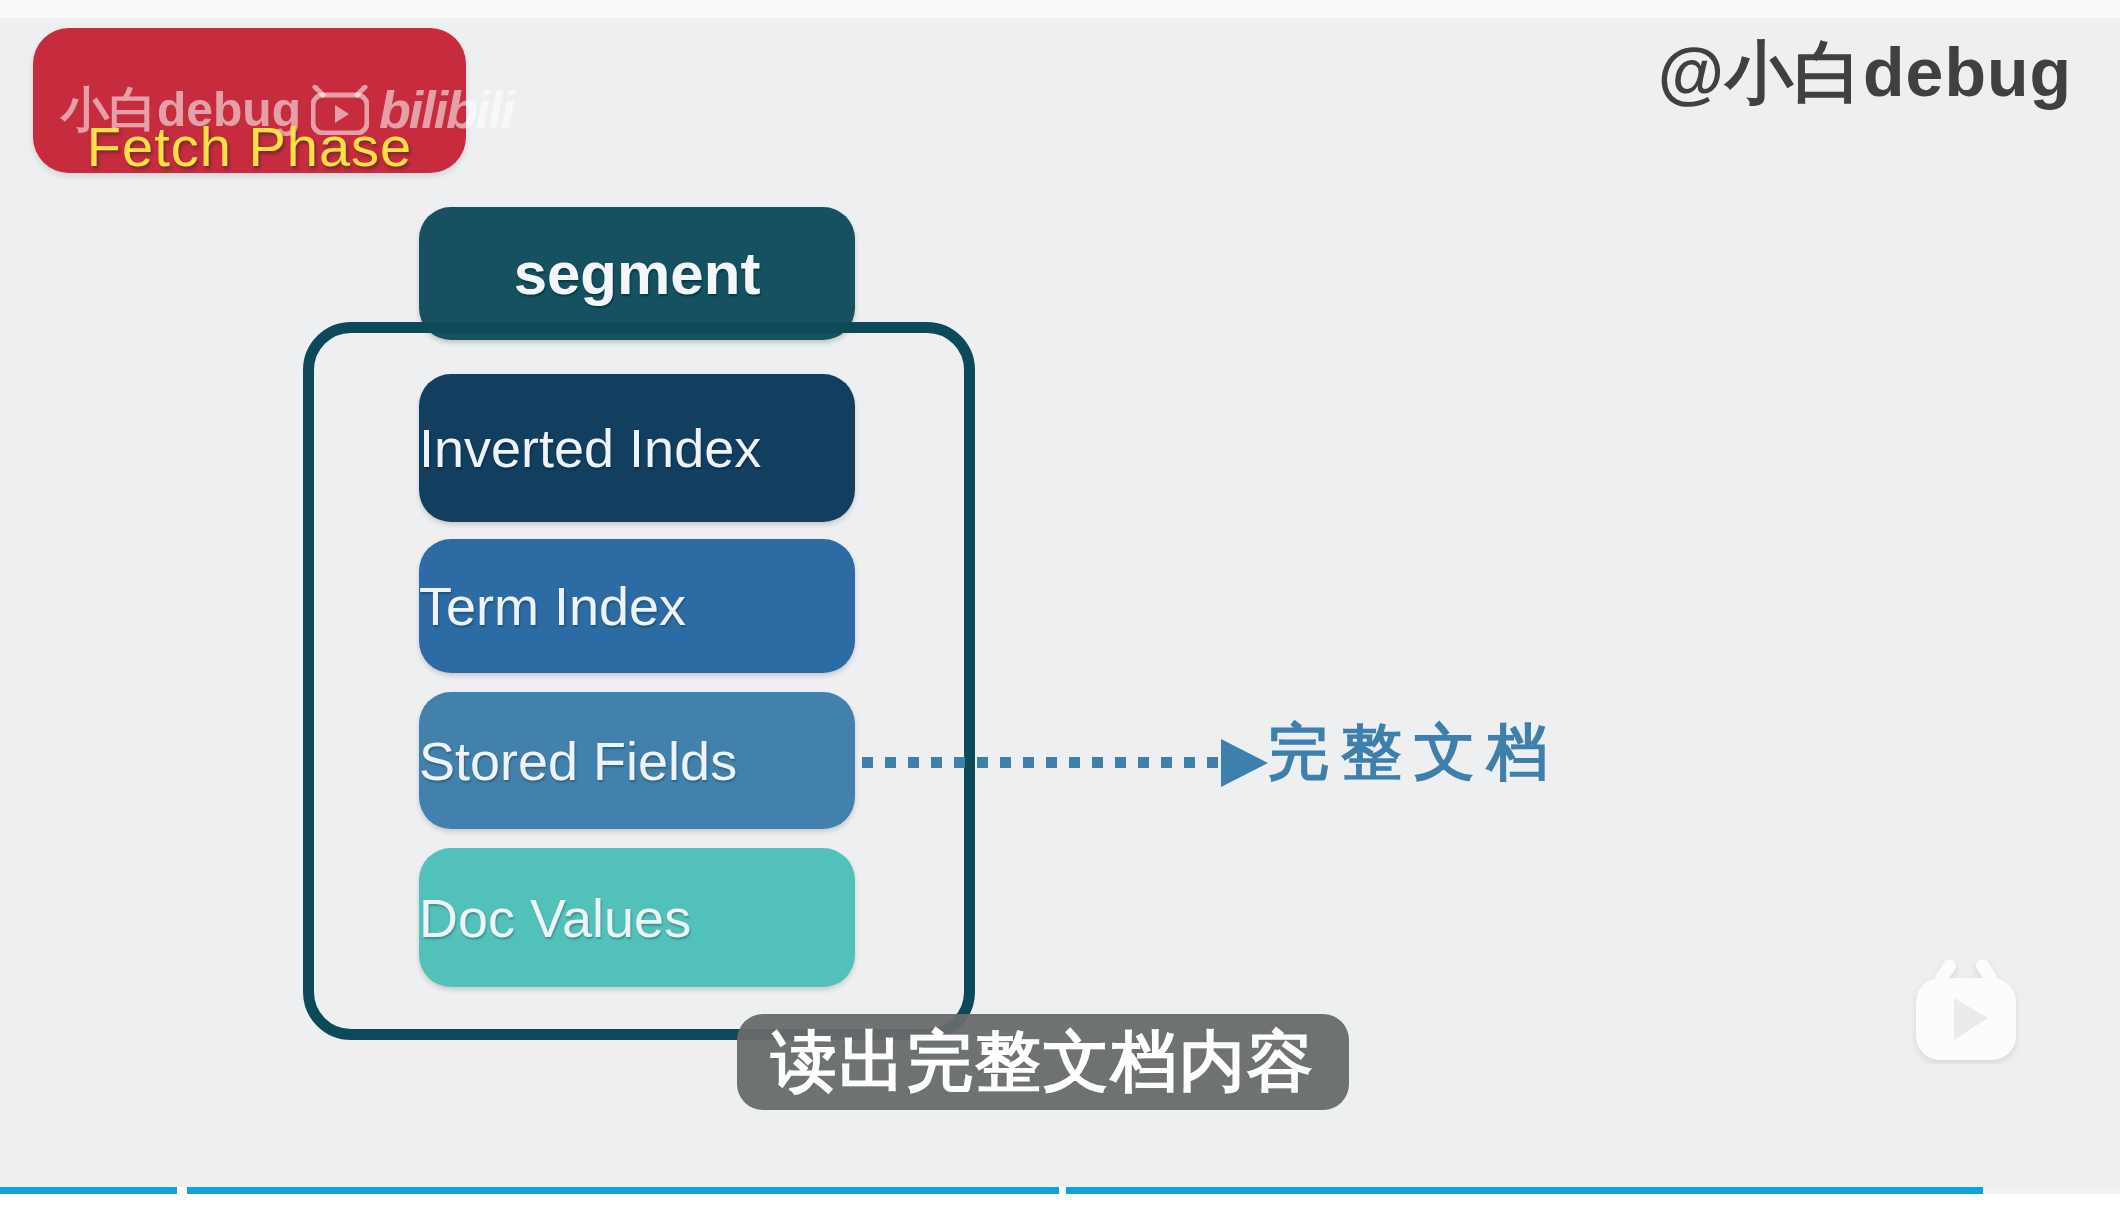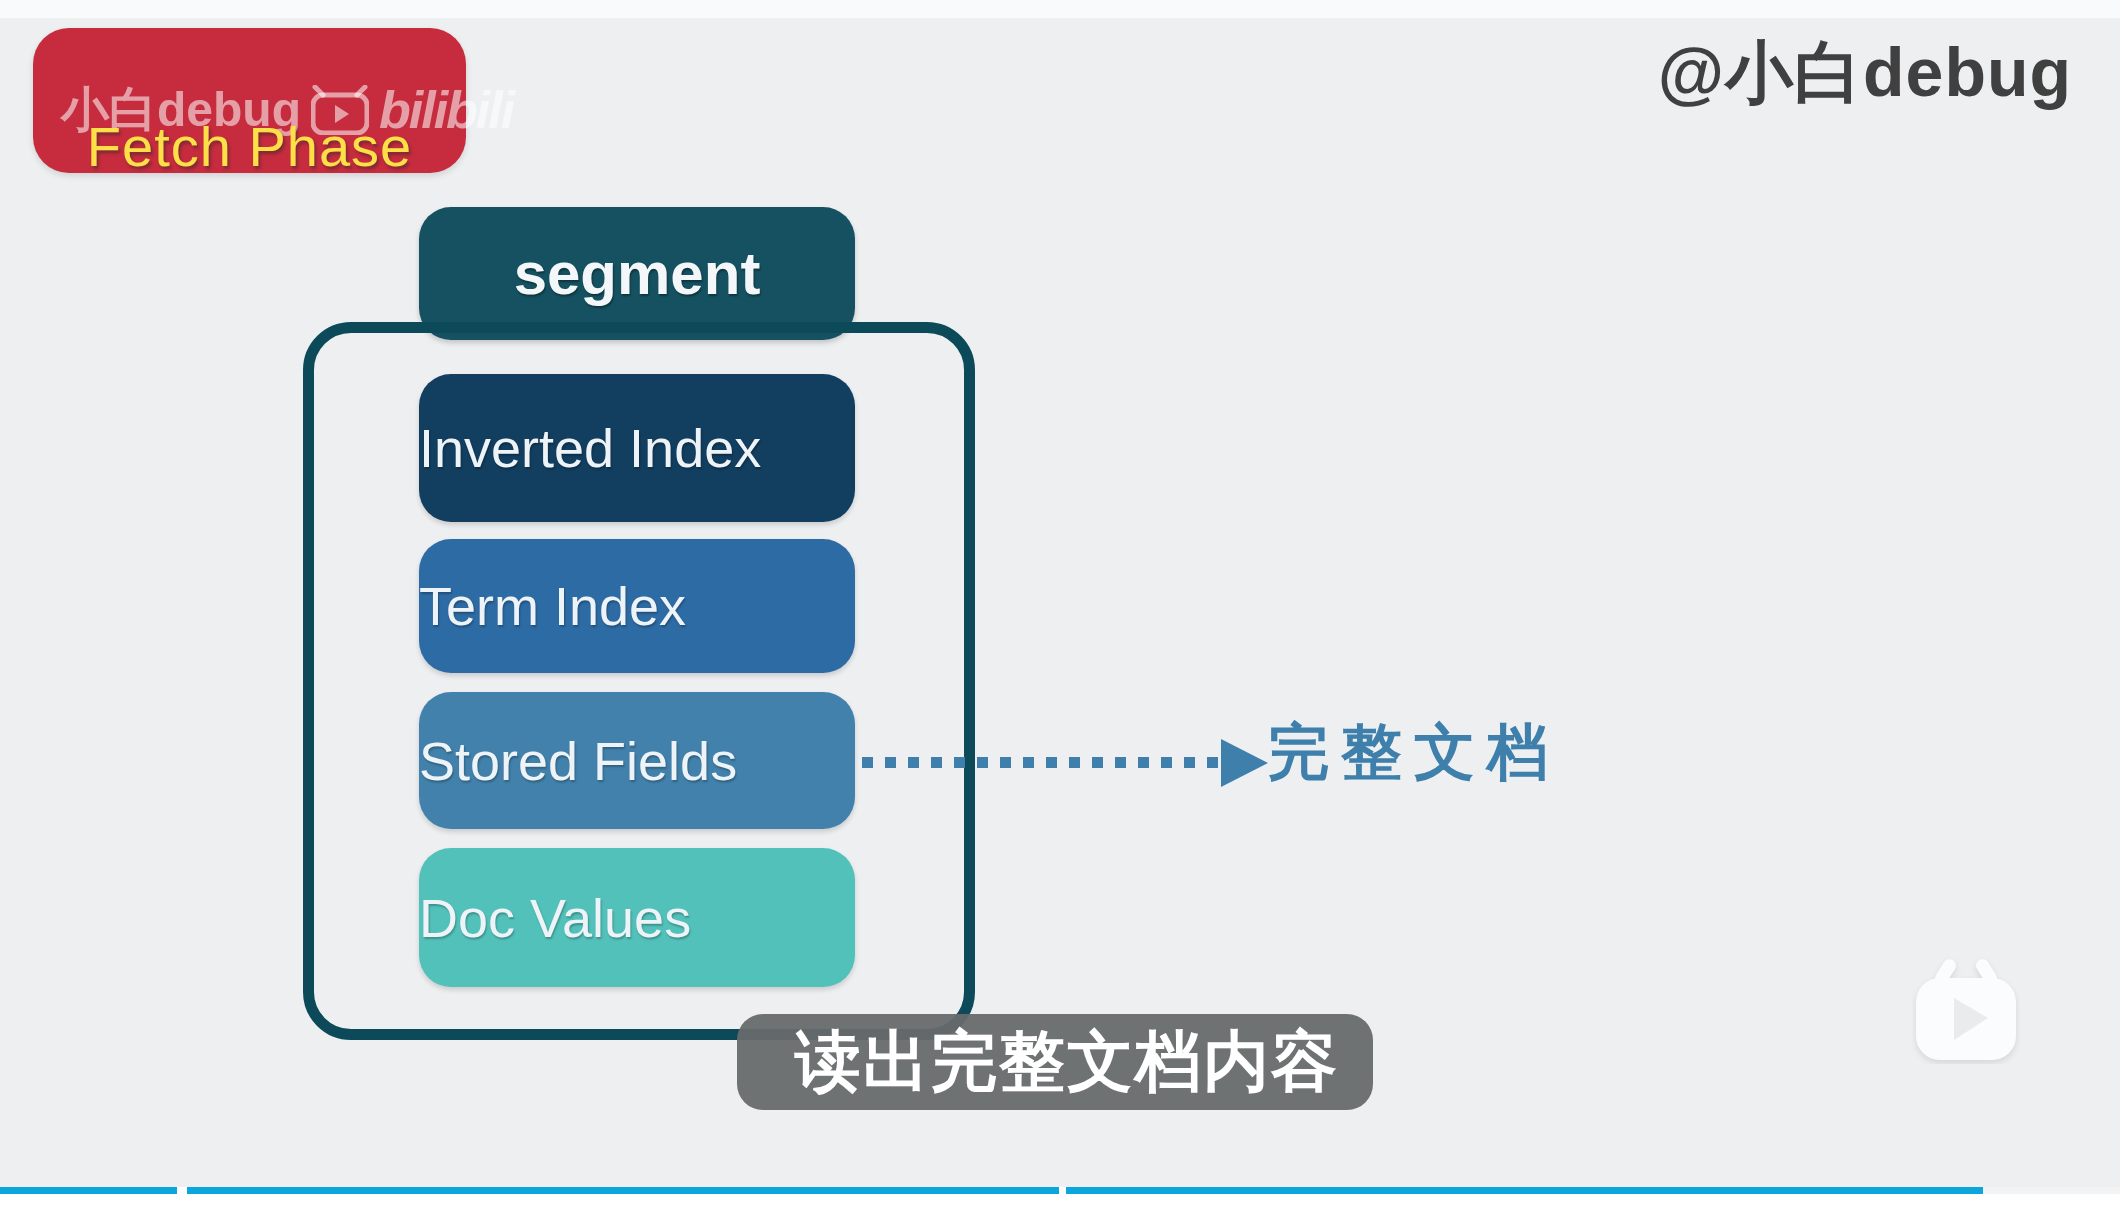--- a/index.html
+++ b/index.html
@@ -88,21 +88,20 @@
 
   
   .subtitle-box{
     left:737px;top:1014px;height:96px;border-radius:26px;
     background:rgba(104,106,108,0.95);
     display:flex;align-items:center;padding:0 34px;
   }
   .subtitle-box span{
     color:#ffffff;font-size:66px;font-weight:bold;letter-spacing:2px;
     white-space:nowrap;
-    margin-left:24px;
   }
 
   
   .tv-icon{left:1912px;top:952px;width:108px;height:112px;}
 
   
   .progress{left:0;top:1187px;width:2120px;height:7px;background:#ffffff;}
   .progress .seg{position:absolute;top:0;height:7px;background:#0aa6dc;}
   .progress .seg1{left:0;width:177px;}
   .progress .seg2{left:187px;width:872px;}

